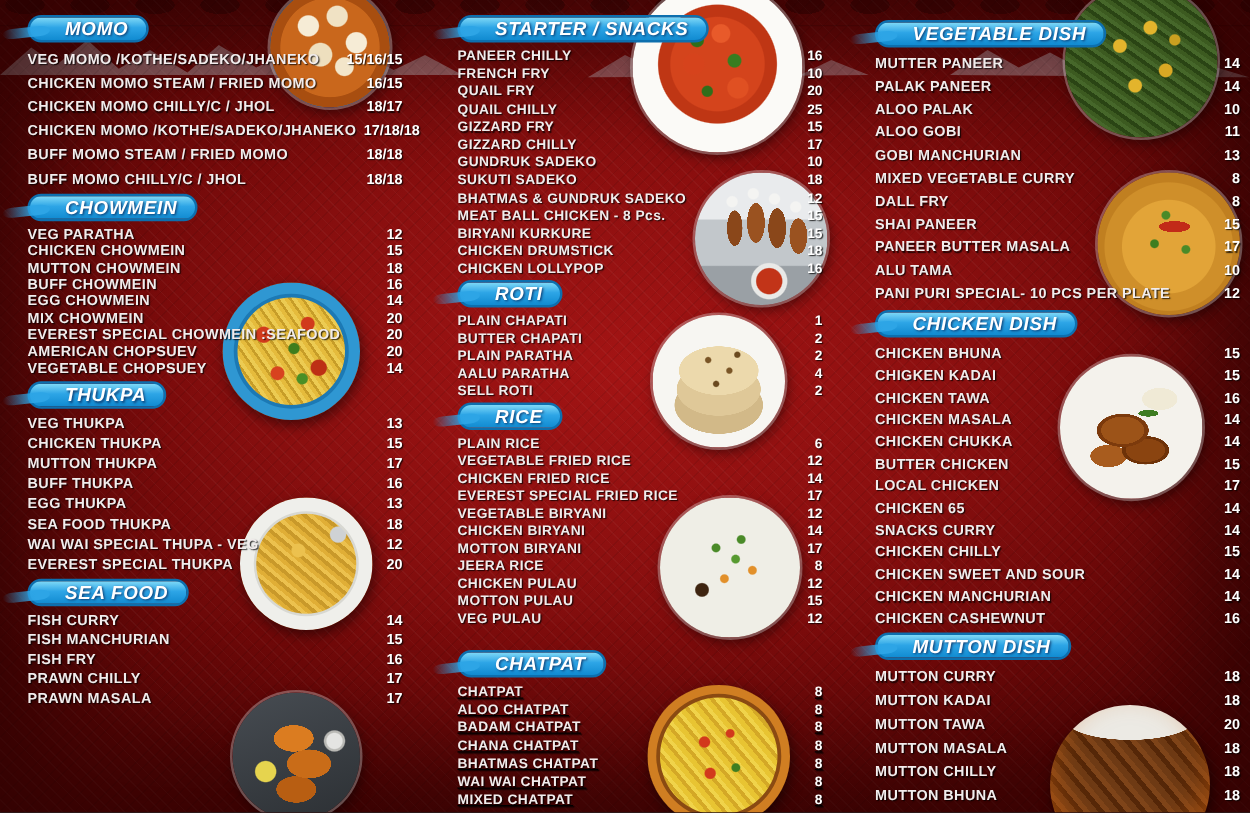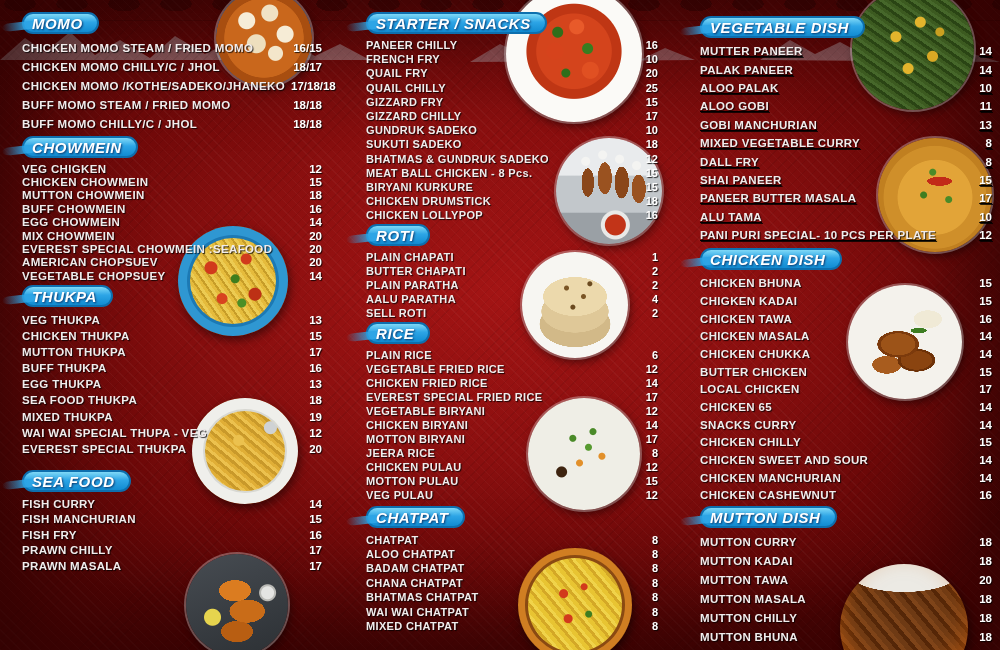--- a/index.html
+++ b/index.html
@@ -21,21 +21,21 @@
 
   
   .col{position:absolute;top:0;z-index:3;}
   .col-left{left:22px;width:300px;}
   .col-mid{left:366px;width:292px;}
   .col-right{left:700px;width:292px;}
 
   .menu-section{position:relative;}
   .pill{
     position:relative;display:inline-block;box-sizing:border-box;height:22px;line-height:17px;
-    padding:1px 14px 0 8px;border:2px solid #0d6fae;border-radius:15px;
+    padding:1px 14px 0 28px;border:2px solid #0d6fae;border-radius:15px;
     background:linear-gradient(180deg,#7fd9f7 0%,#2da5e6 45%,#118bd1 100%);
     color:#fff;font-weight:bold;font-style:italic;font-size:15px;letter-spacing:.6px;
     text-shadow:1px 1px 2px rgba(8,40,90,0.85);margin-bottom:4px;z-index:0;white-space:nowrap;
   }
   .pill::before{content:'';position:absolute;left:-22px;top:8px;width:38px;height:8px;z-index:-1;
     background:linear-gradient(90deg, rgba(45,165,230,0) 0%, #2da5e6 70%);
     border-radius:8px/4px;transform:rotate(-6deg);}
   .items{display:block;}
   .row{display:flex;justify-content:space-between;align-items:center;height:var(--rh);}
   .iname{font-size:11.5px;font-weight:bold;letter-spacing:.35px;color:#f1ecec;white-space:nowrap;
@@ -169,20 +169,24 @@
   <div class="photo ph-chickendish"></div>
   <div class="photo ph-muttondish"></div>
 
   <div class="col col-left">
     <section class="menu-section" style="--rh:19.2px;margin-top:12px;">
       <div class="pill">
         <span>MOMO</span>
       </div>
       <div class="items">
           <div class="row">
+            <span class="iname">VEG MOMO /KOTHE/SADEKO/JHANEKO</span>
+            <span class="iprice">15/16/15</span>
+          </div>
+          <div class="row">
             <span class="iname">CHICKEN MOMO STEAM / FRIED MOMO</span>
             <span class="iprice">16/15</span>
           </div>
           <div class="row">
             <span class="iname">CHICKEN MOMO CHILLY/C / JHOL</span>
             <span class="iprice">18/17</span>
           </div>
           <div class="row">
             <span class="iname">CHICKEN MOMO /KOTHE/SADEKO/JHANEKO</span>
             <span class="iprice">17/18/18</span>
@@ -196,21 +200,21 @@
             <span class="iprice">18/18</span>
           </div>
         </div>
     </section>
     <section class="menu-section" style="--rh:13.4px;margin-top:2px;">
       <div class="pill">
         <span>CHOWMEIN</span>
       </div>
       <div class="items">
           <div class="row">
-            <span class="iname">VEG CHIGKEN</span>
+            <span class="iname">VEG PARATHA</span>
             <span class="iprice">12</span>
           </div>
           <div class="row">
             <span class="iname">CHICKEN CHOWMEIN</span>
             <span class="iprice">15</span>
           </div>
           <div class="row">
             <span class="iname">MUTTON CHOWMEIN</span>
             <span class="iprice">18</span>
           </div>
@@ -263,34 +267,30 @@
           </div>
           <div class="row">
             <span class="iname">EGG THUKPA</span>
             <span class="iprice">13</span>
           </div>
           <div class="row">
             <span class="iname">SEA FOOD THUKPA</span>
             <span class="iprice">18</span>
           </div>
           <div class="row">
-            <span class="iname">MIXED THUKPA</span>
-            <span class="iprice">19</span>
-          </div>
-          <div class="row">
             <span class="iname">WAI WAI SPECIAL THUPA - VEG</span>
             <span class="iprice">12</span>
           </div>
           <div class="row">
             <span class="iname">EVEREST SPECIAL THUKPA</span>
             <span class="iprice">20</span>
           </div>
         </div>
     </section>
-    <section class="menu-section" style="--rh:15.5px;margin-top:13px;">
+    <section class="menu-section" style="--rh:15.5px;margin-top:3px;">
       <div class="pill">
         <span>SEA FOOD</span>
       </div>
       <div class="items">
           <div class="row">
             <span class="iname">FISH CURRY</span>
             <span class="iprice">14</span>
           </div>
           <div class="row">
             <span class="iname">FISH MANCHURIAN</span>
@@ -443,21 +443,21 @@
           <div class="row">
             <span class="iname">MOTTON PULAU</span>
             <span class="iprice">15</span>
           </div>
           <div class="row">
             <span class="iname">VEG PULAU</span>
             <span class="iprice">12</span>
           </div>
         </div>
     </section>
-    <section class="menu-section" style="--rh:14.4px;margin-top:4px;">
+    <section class="menu-section" style="--rh:14.4px;margin-top:18px;text-decoration:underline;">
       <div class="pill">
         <span>CHATPAT</span>
       </div>
       <div class="items">
           <div class="row">
             <span class="iname">CHATPAT</span>
             <span class="iprice">8</span>
           </div>
           <div class="row">
             <span class="iname">ALOO CHATPAT</span>
@@ -481,21 +481,21 @@
           </div>
           <div class="row">
             <span class="iname">MIXED CHATPAT</span>
             <span class="iprice">8</span>
           </div>
         </div>
     </section>
   </div>
 
   <div class="col col-right">
-    <section class="menu-section" style="--rh:18.4px;margin-top:16px;text-decoration:underline;">
+    <section class="menu-section" style="--rh:18.4px;margin-top:16px;">
       <div class="pill">
         <span>VEGETABLE DISH</span>
       </div>
       <div class="items">
           <div class="row">
             <span class="iname">MUTTER PANEER</span>
             <span class="iprice">14</span>
           </div>
           <div class="row">
             <span class="iname">PALAK PANEER</span>

